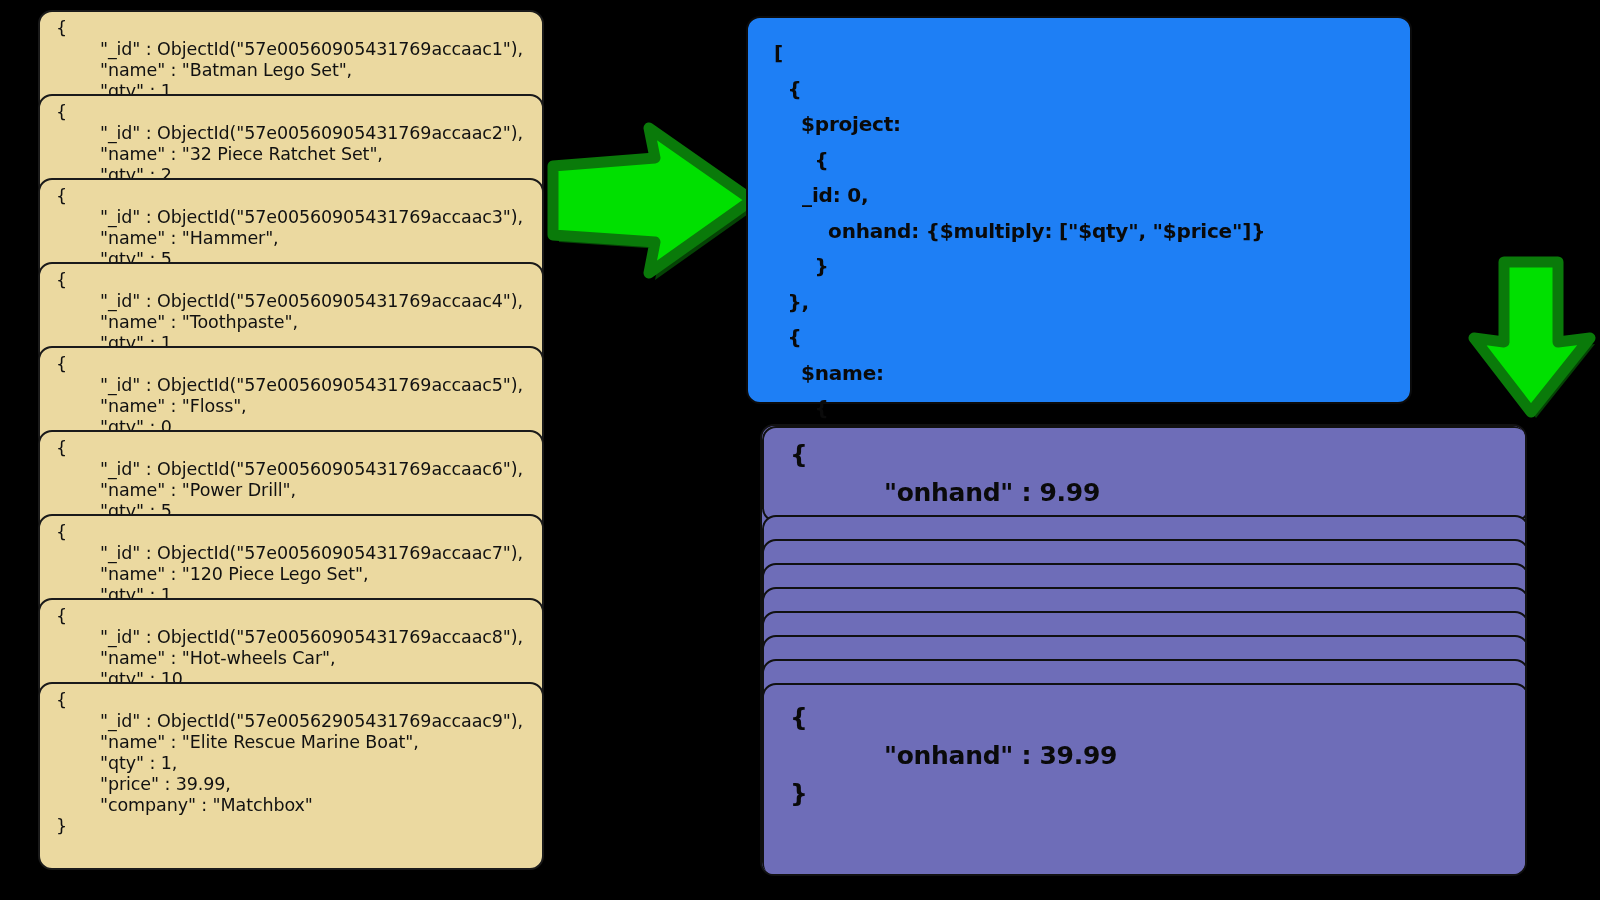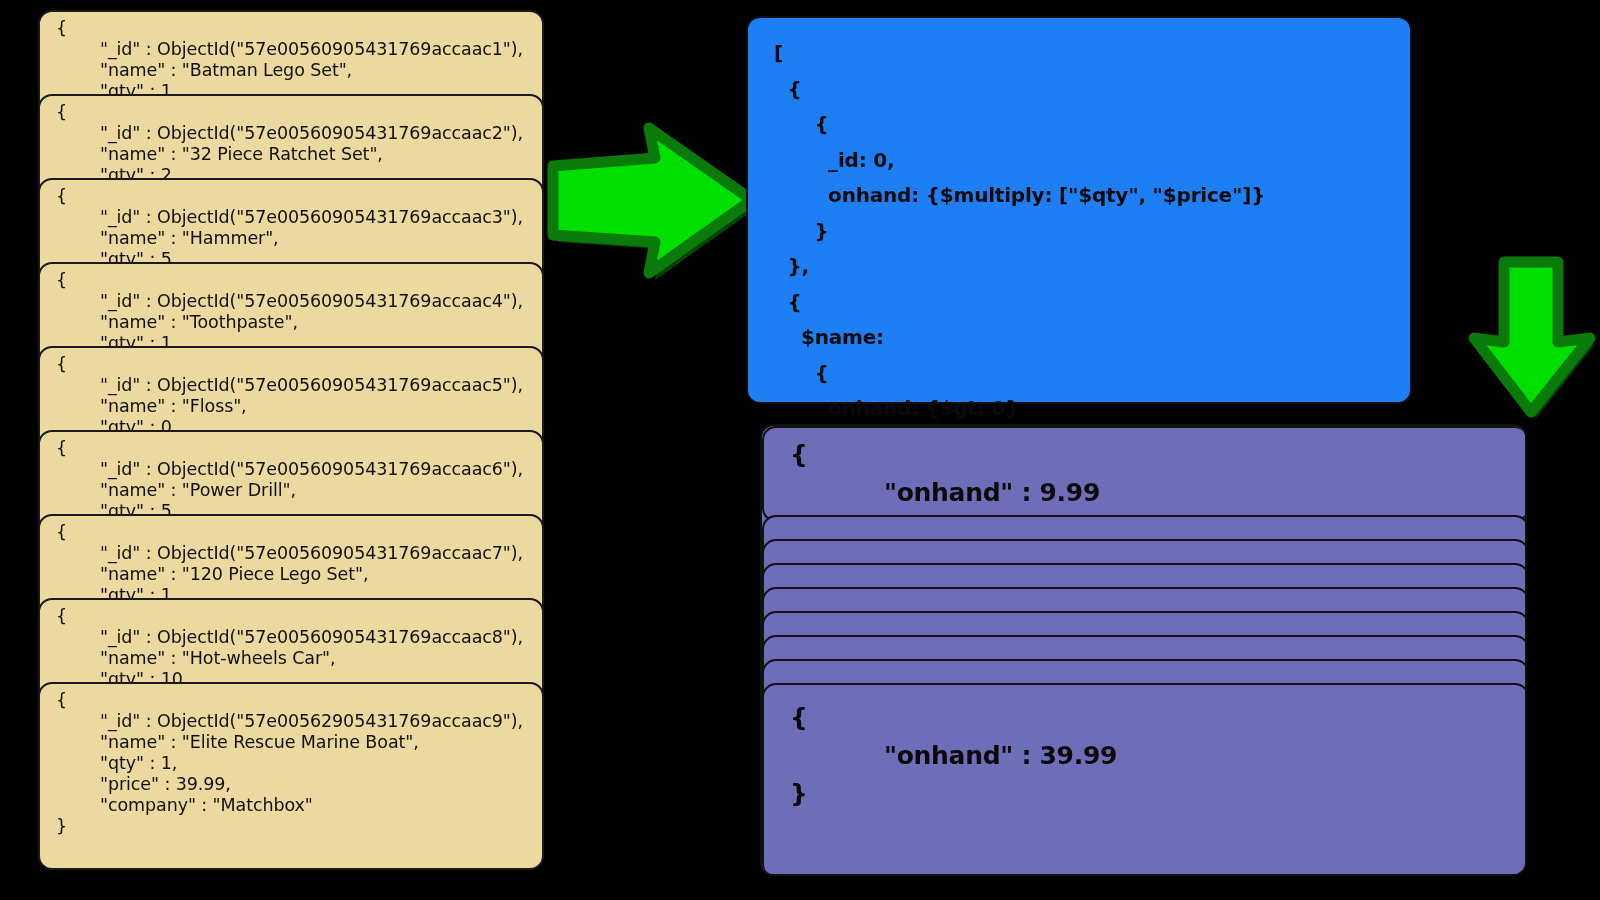--- a/index.html
+++ b/index.html
@@ -125,22 +125,23 @@
 <div class="arrow" style="left:1462px;top:252px;width:140px;height:172px;">
   <svg width="140" height="172" viewBox="0 0 140 172">
     <polygon points="42,10 96,10 96,90 128,86 69,160 12,86 42,90" fill="#0a7a0a" opacity="0.55" transform="translate(5,6)"></polygon>
     <polygon points="42,10 96,10 96,90 128,86 69,160 12,86 42,90" fill="#00E000" stroke="#0a7a0a" stroke-width="11" stroke-linejoin="round"></polygon>
   </svg>
 </div>
 
 <div id="pipeline-panel">
     <div class="pipe-line" style="padding-left: 26px;">[</div>
     <div class="pipe-line" style="padding-left: 26px;">  {</div>
+    <div class="pipe-line" style="padding-left: 26px;">    $project:</div>
     <div class="pipe-line" style="padding-left: 26px;">      {</div>
-    <div class="pipe-line" style="padding-left: 26px;">        _id: 0,</div>
+    <div class="pipe-line" style="">        _id: 0,</div>
     <div class="pipe-line" style="padding-left: 26px;">        onhand: {$multiply: ["$qty", "$price"]}</div>
     <div class="pipe-line" style="padding-left: 26px;">      }</div>
     <div class="pipe-line" style="padding-left: 26px;">  },</div>
     <div class="pipe-line" style="padding-left: 26px;">  {</div>
     <div class="pipe-line" style="padding-left: 26px;">    $name:</div>
     <div class="pipe-line" style="padding-left: 26px;">      {</div>
     <div class="pipe-line" style="padding-left: 26px;">        onhand: {$gt: 0}</div>
     <div class="pipe-line" style="padding-left: 26px;">      }</div>
     <div class="pipe-line" style="padding-left: 26px;">  }</div>
     <div class="pipe-line" style="padding-left: 26px;">]</div>

